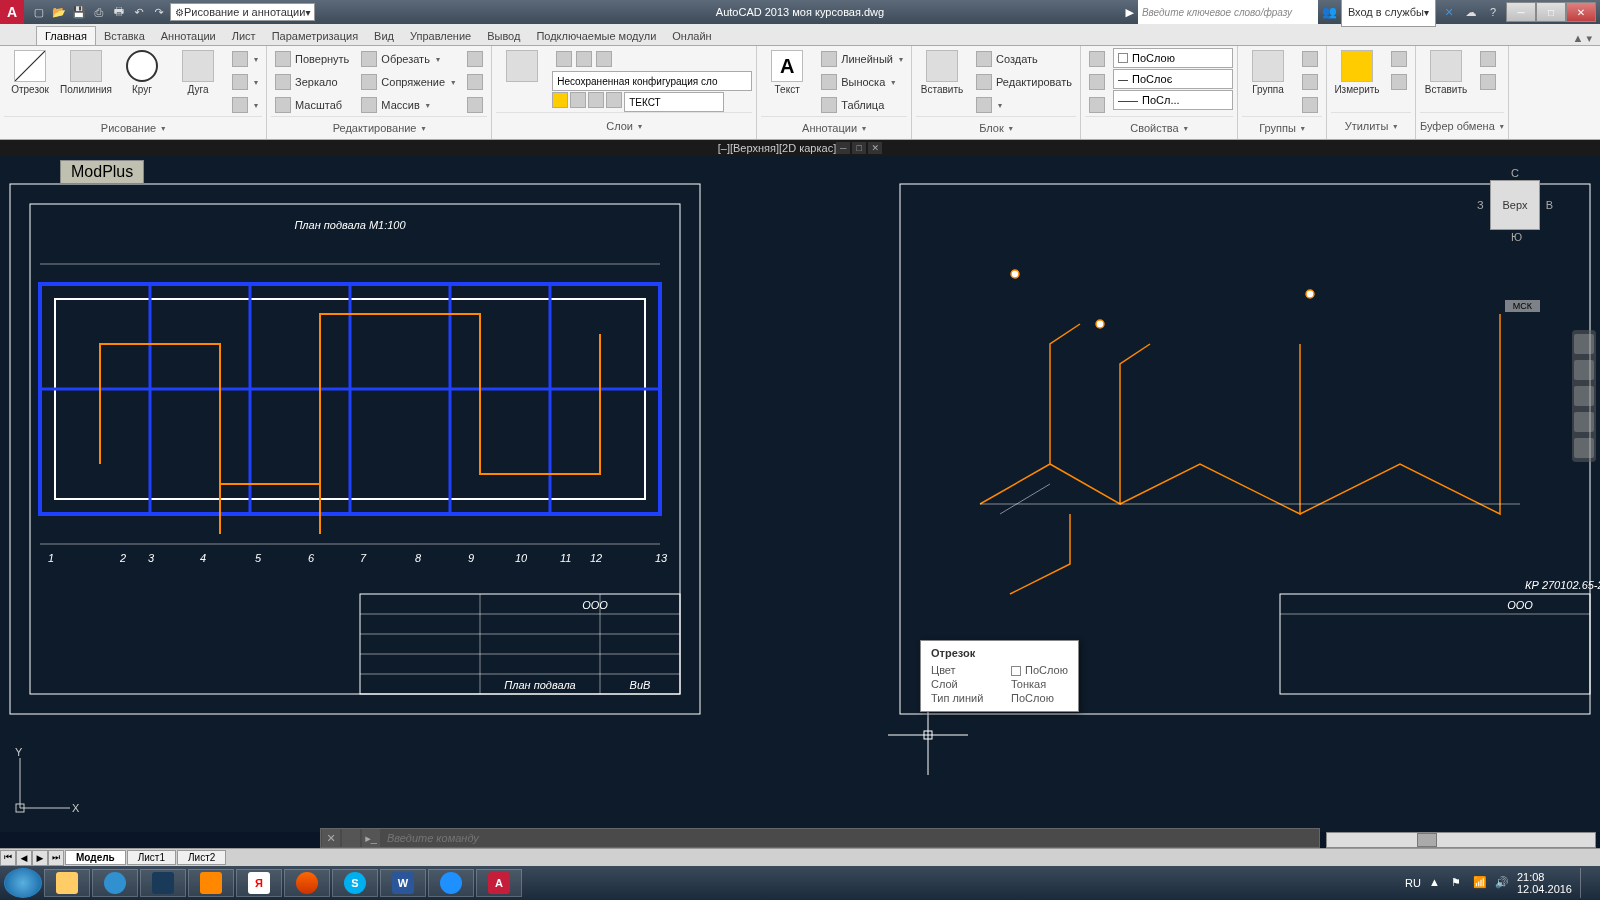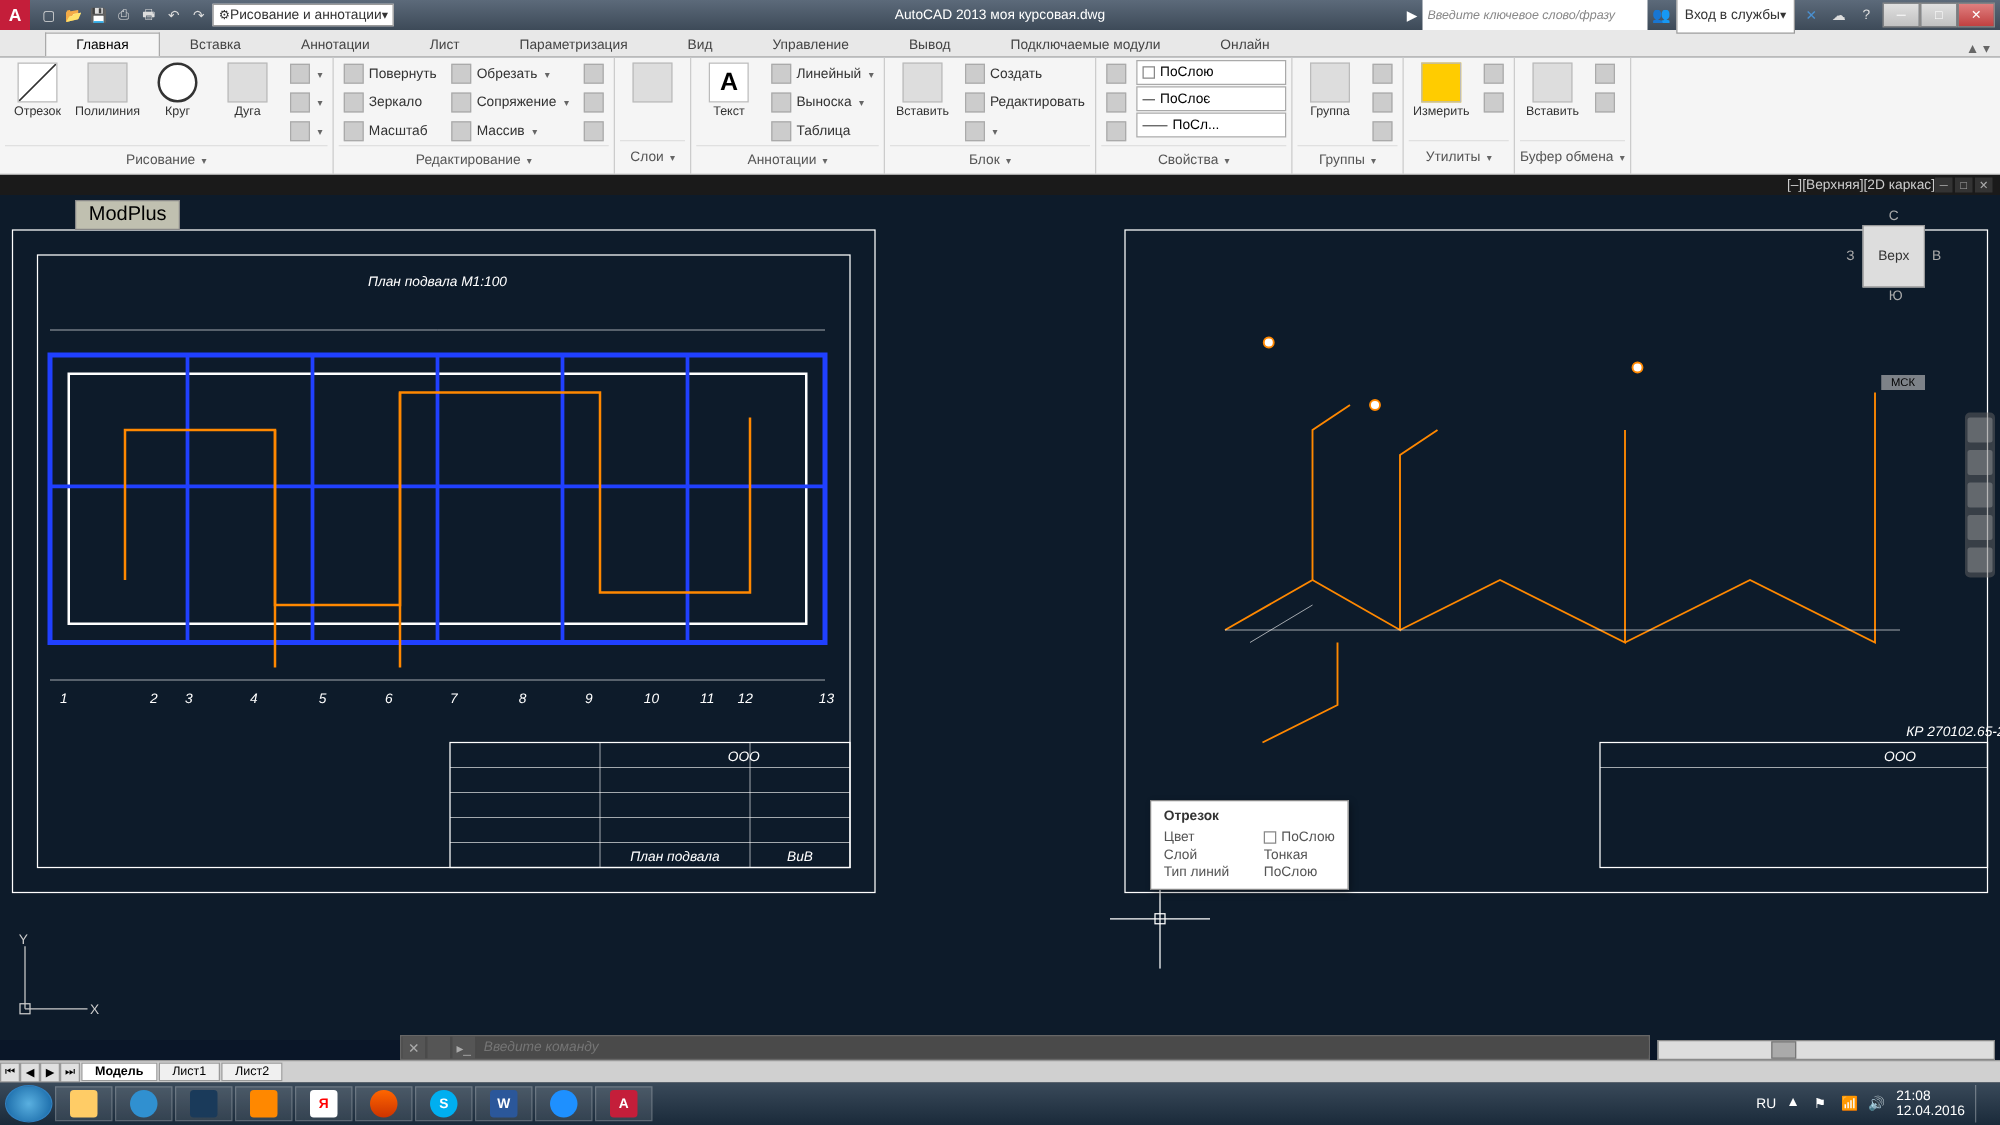--- a/index.html
+++ b/index.html
@@ -10,37 +10,37 @@
 .qat-btn{width:18px;height:18px;display:flex;align-items:center;justify-content:center;color:#ddd;cursor:pointer}
 .qat-combo{display:flex;align-items:center;background:#fff;height:18px;padding:0 4px;color:#333;font-size:10px;border:1px solid #999}
 .title-center{position:absolute;left:50%;transform:translateX(-50%);font-size:11px}
 .title-right{margin-left:auto;display:flex;align-items:center;gap:4px;padding-right:4px}
 .search-box{background:#fff;height:24px;width:180px;padding:0 4px;color:#888;font-size:10px;font-style:italic;display:flex;align-items:center}
 .svc-btn{height:30px;padding:0 6px;background:#fff;border:1px solid #999;color:#333;font-size:10px;display:flex;align-items:center}
 .win-btns{display:flex;gap:0}
 .win-btn{width:30px;height:20px;background:linear-gradient(#e0e0e0,#c0c0c0);border:1px solid #888;display:flex;align-items:center;justify-content:center;font-size:10px}
 .win-btn.close{background:linear-gradient(#e08080,#c04040)}
 .ribbon-tabs{height:22px;background:#e8e8e8;display:flex;align-items:flex-end;padding-left:36px;border-bottom:1px solid #aaa}
-.rtab{padding:3px 24px;font-size:11px;color:#444;cursor:pointer}
+.rtab{padding:3px 8px;font-size:11px;color:#444;cursor:pointer}
 .rtab.active{background:#f5f5f5;border:1px solid #aaa;border-bottom:none;color:#000}
 .ribbon{height:94px;background:#f5f5f5;display:flex;border-bottom:1px solid #aaa}
 .panel{display:flex;flex-direction:column;border-right:1px solid #ccc;padding:2px 4px 0;position:relative}
 .panel-body{flex:1;display:flex;gap:4px;align-items:flex-start}
 .panel-title{height:27px;text-align:center;font-size:10px;color:#555;border-top:1px solid #e0e0e0;display:flex;align-items:center;justify-content:center;gap:3px}
 .big-btn{display:flex;flex-direction:column;align-items:center;width:52px;padding:2px;cursor:pointer}
 .big-ico{width:32px;height:32px;background:#ddd;border:1px solid #bbb;margin-bottom:2px}
 .big-lbl{font-size:10px;text-align:center;color:#333;line-height:11px}
 .col{display:flex;flex-direction:column;gap:1px}
 .sm-btn{display:flex;align-items:center;gap:4px;padding:2px 4px;cursor:pointer;height:22px}
 .sm-ico{width:16px;height:16px;background:#ccc;border:1px solid #aaa;flex-shrink:0}
 .sm-lbl{font-size:11px;color:#333;white-space:nowrap}
 .dd{font-size:8px;color:#666;margin-left:2px}
 .prop-combo{width:120px;height:20px;background:#fff;border:1px solid #aaa;display:flex;align-items:center;padding:0 4px;font-size:10px;gap:4px}
 .layer-combo{width:200px;height:20px;background:#fff;border:1px solid #aaa;display:flex;align-items:center;padding:0 4px;font-size:10px}
-.viewport-hdr{height:16px;background:#1a1a1a;color:#ccc;font-size:10px;padding:0 6px;display:flex;align-items:center;justify-content:flex-end}
+.viewport-hdr{height:16px;background:#1a1a1a;color:#ccc;font-size:10px;padding:0 6px;display:flex;align-items:center;justify-content:center}
 .vp-ctrl{display:flex;gap:2px}
 .vp-btn{width:14px;height:12px;background:#333;color:#aaa;display:flex;align-items:center;justify-content:center;font-size:9px;cursor:pointer}
 .canvas{position:absolute;top:156px;left:0;right:0;bottom:68px;background:#0d1b2a}
 .canvas svg{width:100%;height:100%}
 .modplus-tab{position:absolute;top:160px;left:60px;background:#c0c0b0;padding:2px 10px;font-size:16px;border:1px solid #888;z-index:5}
 .viewcube{position:absolute;top:180px;right:60px;width:50px;height:50px;background:#ddd;border:1px solid #999;display:flex;align-items:center;justify-content:center;font-size:10px;color:#333;z-index:5}
 .vc-dir{position:absolute;font-size:11px;color:#aaa}
 .navbar{position:absolute;right:4px;top:330px;width:24px;background:rgba(100,100,100,.5);border-radius:4px;padding:4px 2px;display:flex;flex-direction:column;gap:6px;z-index:5}
 .nav-ico{width:20px;height:20px;background:rgba(200,200,200,.3);border-radius:2px}
 .tooltip{position:absolute;top:640px;left:920px;background:#fff;border:1px solid #888;box-shadow:2px 2px 6px rgba(0,0,0,.4);padding:6px 10px;z-index:10;font-size:11px}
@@ -207,20 +207,35 @@
         <span>Редактирование</span>
         <span class="dd">▾</span>
       </div>
   </div>
 
   <div class="panel">
     <div class="panel-body">
       <div class="big-btn">
           <div class="big-ico"></div>
         </div>
+      <div class="col">
+        <div class="sm-btn">
+            <div class="sm-ico"></div>
+            <div class="sm-ico"></div>
+            <div class="sm-ico"></div>
+          </div>
+        <div class="layer-combo">Несохраненная конфигурация сло</div>
+        <div style="display:flex;gap:2px">
+            <div class="sm-ico" style="background:#ffcc00"></div>
+            <div class="sm-ico"></div>
+            <div class="sm-ico"></div>
+            <div class="sm-ico"></div>
+            <div class="prop-combo" style="width:100px">ТЕКСТ</div>
+          </div>
+      </div>
     </div>
     <div class="panel-title">
         <span>Слои</span>
         <span class="dd">▾</span>
       </div>
   </div>
 
   <div class="panel">
     <div class="panel-body">
       <div class="big-btn">

